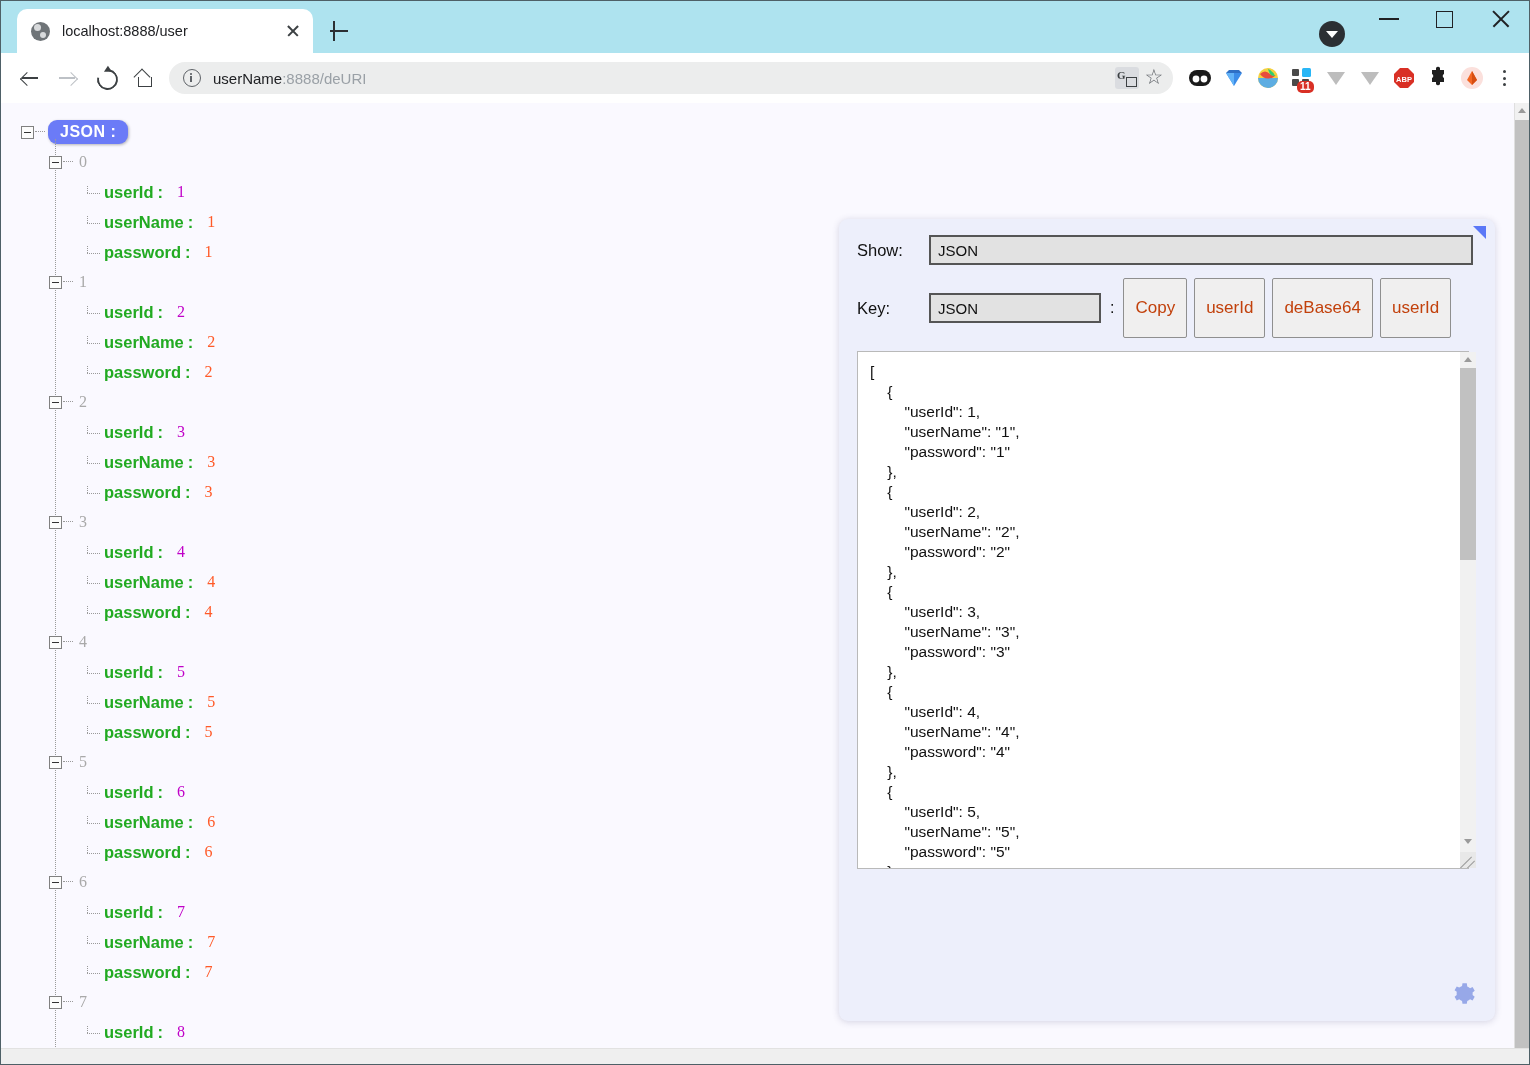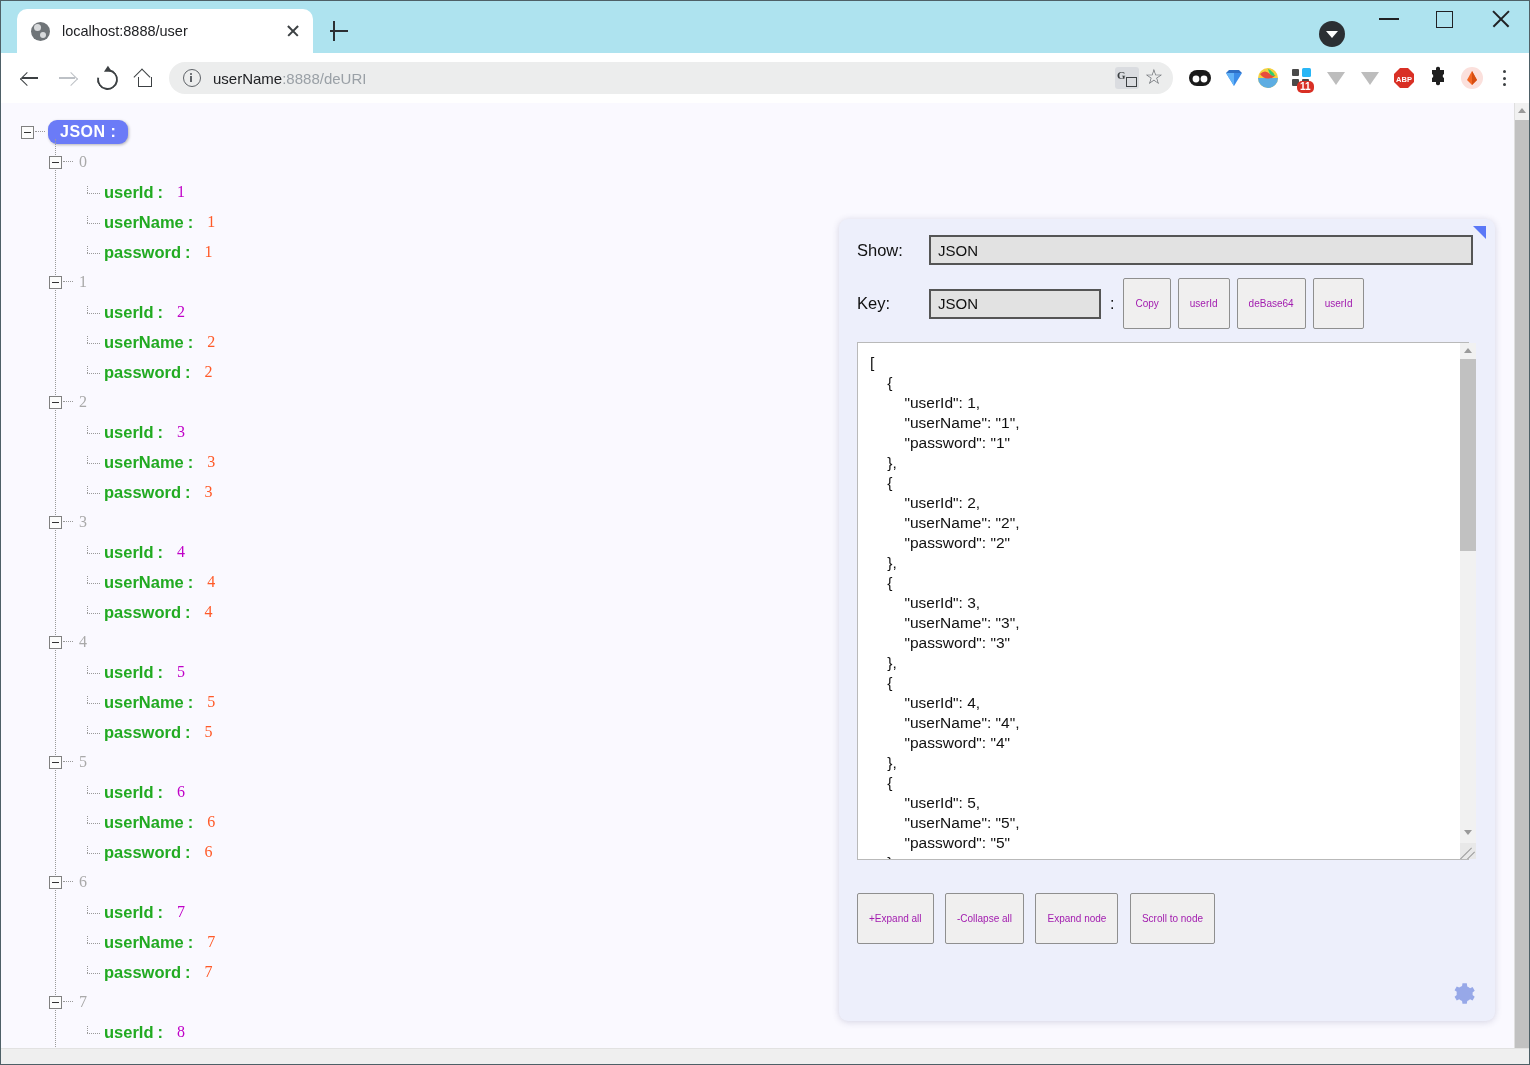--- a/index.html
+++ b/index.html
@@ -306,22 +306,22 @@
     font-size: 15px; font-family: "Liberation Sans", sans-serif;
     padding: 4px 7px; box-sizing: border-box; height: 30px;
     color: #111; outline: none;
   }
   #path-input { width: 544px; }
   #key-input  { width: 172px; }
   .sep { margin: 0 9px; font-size: 16px; color: #111; }
 
   .btn {
     border: 1px solid #8f8f8f; background: #f0efef;
-    font-size: 10px; font-family: "Liberation Sans", sans-serif;
-    padding: 19px 11px; color: #a21caf; cursor: default;
+    font-size: 17px; font-family: "Liberation Sans", sans-serif;
+    padding: 19px 11px; color: #c2410c; cursor: default;
     border-radius: 2px;
   }
   .btn + .btn { margin-left: 7px; }
 
   .ta-wrap { position: relative; margin-top: 4px; }
   .textarea {
     width: 612px; height: 518px; box-sizing: border-box;
     background: #fff; border: 1px solid #b9b9b9;
     font-family: "Liberation Sans", sans-serif;
     font-size: 15.5px; line-height: 20px; color: #111;
@@ -749,26 +749,20 @@
     }</div>
           <div class="ta-scroll">
             <span class="up"></span>
             <span class="thumb"></span>
             <span class="dn"></span>
           </div>
           <div class="ta-grip"></div>
         </div>
 
 
-        <div class="actions-row">
-          <button class="btn">+Expand all</button>
-          <button class="btn">-Collapse all</button>
-          <button class="btn">Expand node</button>
-          <button class="btn">Scroll to node</button>
-        </div>
 
 
         <div class="gear">
           <svg width="26" height="26" viewBox="0 0 24 24">
             <path fill="#97a8e8" d="M12 8.2a3.8 3.8 0 1 0 0 7.6 3.8 3.8 0 0 0 0-7.6zm0 6a2.2 2.2 0 1 1 0-4.4 2.2 2.2 0 0 1 0 4.4z"></path>
             <path fill="#97a8e8" d="M20 12c0-.5 0-1-.1-1.5l2-1.5-2-3.4-2.3 1a7.6 7.6 0 0 0-2.6-1.5L14.6 2h-4l-.4 2.6c-1 .3-1.8.8-2.6 1.5l-2.3-1-2 3.4 2 1.5c0 .5-.1 1-.1 1.5s0 1 .1 1.5l-2 1.5 2 3.4 2.3-1c.8.7 1.6 1.2 2.6 1.5l.4 2.6h4l.4-2.6c1-.3 1.8-.8 2.6-1.5l2.3 1 2-3.4-2-1.5c.1-.5.1-1 .1-1.5z"></path>
           </svg>
         </div>
       </div>
     </div>

